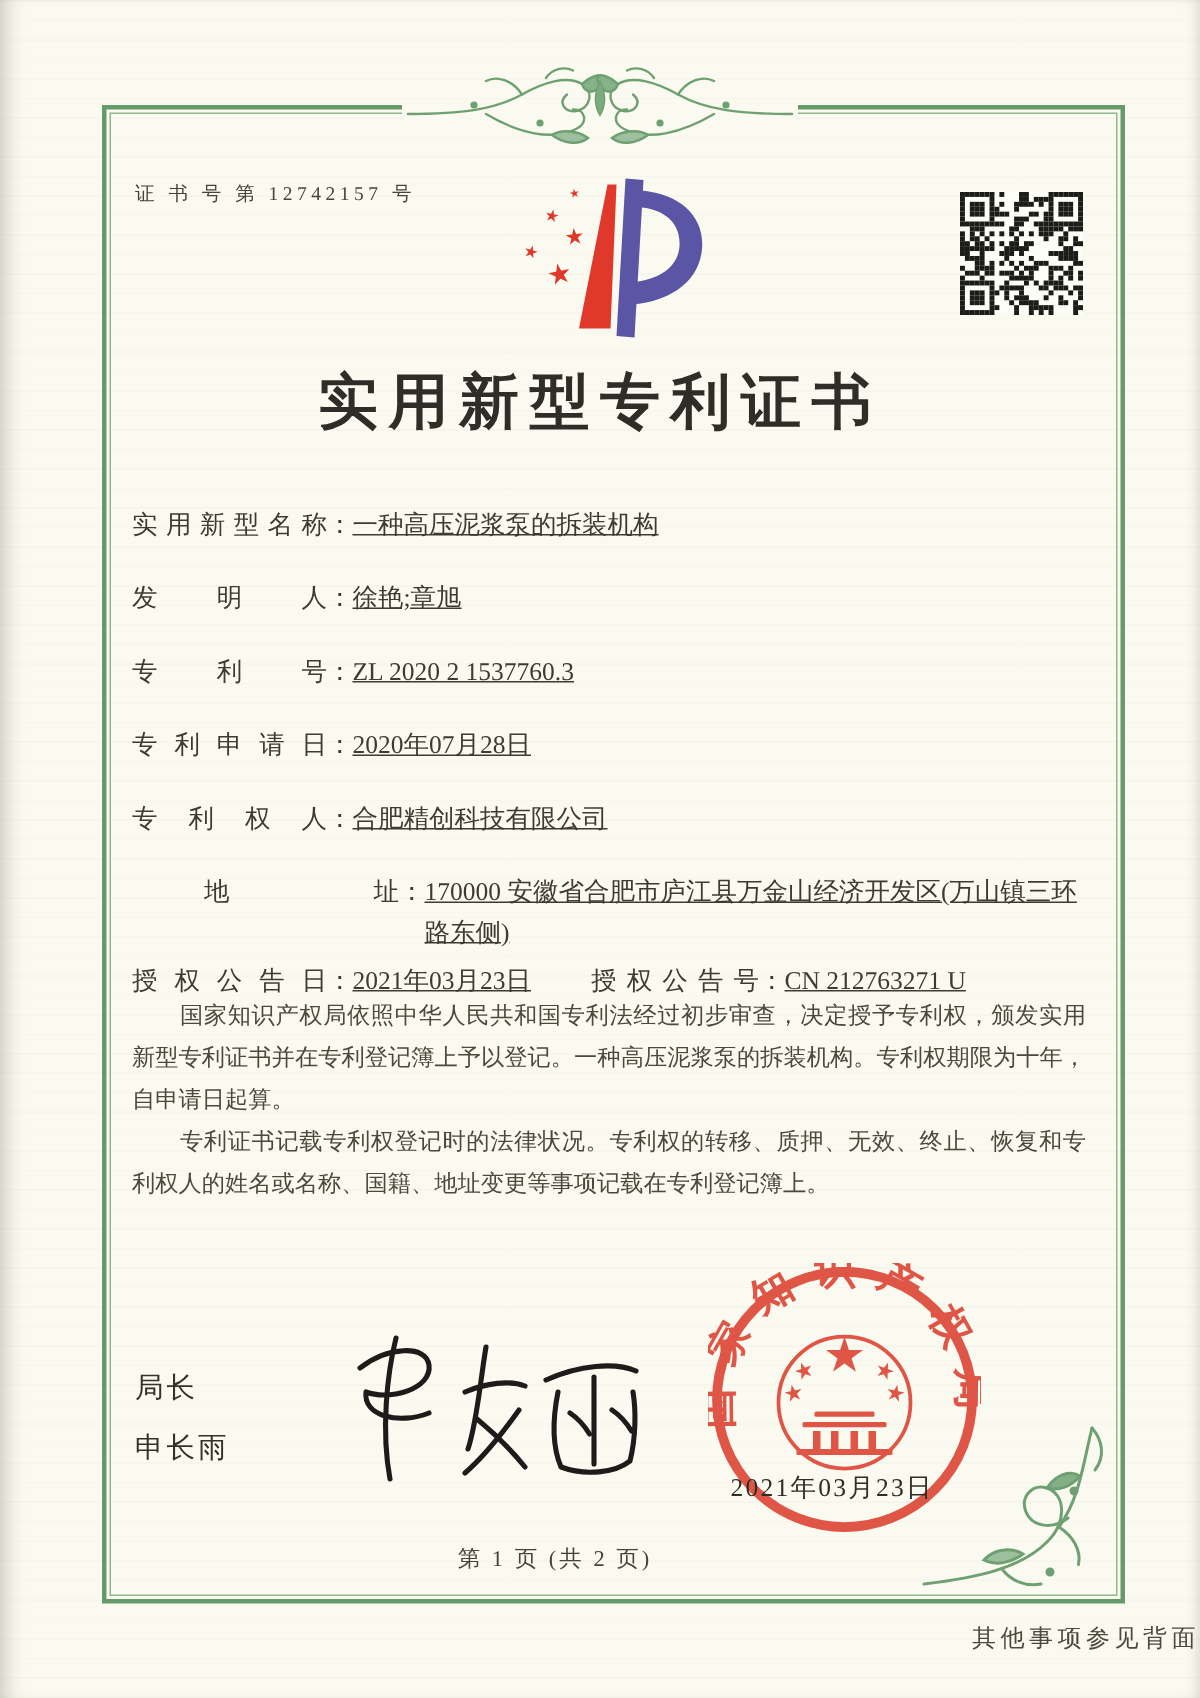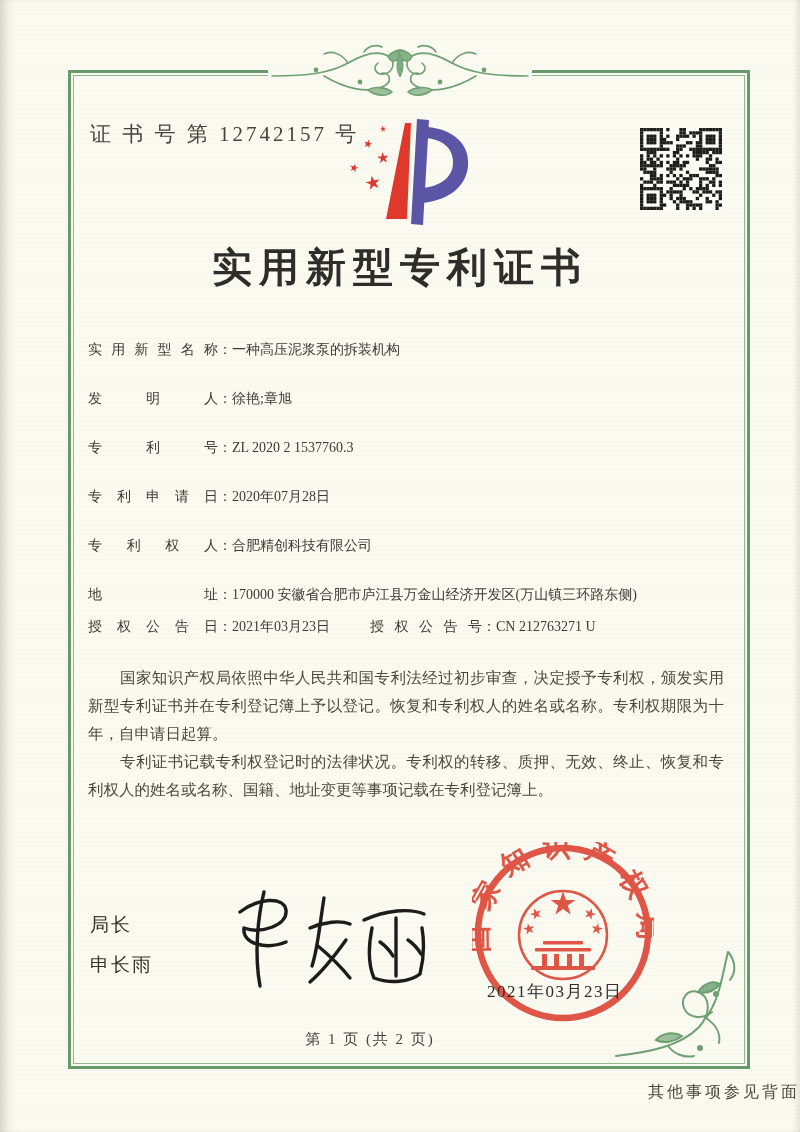--- a/index.html
+++ b/index.html
@@ -7,31 +7,31 @@
     position:relative;width:800px;height:1132px;background:#fbfaf1;overflow:hidden;
     font-family:"Liberation Serif","DejaVu Serif",serif;color:#3d3b33;
     box-shadow:inset 12px 0 14px -10px rgba(120,120,105,.45), inset -8px 0 10px -8px rgba(150,150,140,.45);
   }
   .page::before{content:"";position:absolute;inset:0;pointer-events:none;
     background:repeating-linear-gradient(0deg, rgba(160,170,140,.05) 0 1px, transparent 1px 13px);}
   .frame{position:absolute;left:68px;top:70px;width:676px;height:993px;border:3px solid #679a6a;}
   .frame-inner{position:absolute;inset:2px;border:1px solid #8fb790;}
   .ornament-top{position:absolute;left:268px;top:42px;width:264px;height:66px;}
   .ornament-br{position:absolute;left:608px;top:946px;width:140px;height:120px;}
-  .cert-no{position:absolute;left:90px;top:120px;font-size:21px;letter-spacing:3px;color:#45443c;}
+  .cert-no{position:absolute;left:90px;top:120px;font-size:13px;letter-spacing:3px;color:#45443c;}
   .logo{position:absolute;left:342px;top:117px;width:132px;height:114px;}
   .qr{position:absolute;left:640px;top:128px;width:82px;height:82px;background:#fdfdf8;}
   .title{position:absolute;left:0;top:240px;width:800px;margin:0;text-align:center;
     font-size:40px;font-weight:bold;letter-spacing:7px;color:#2e2d28;}
-  .fields{position:absolute;left:88px;top:336px;width:636px;font-size:14px;}
+  .fields{position:absolute;left:88px;top:336px;width:636px;font-size:17px;}
   .frow{line-height:27px;margin-bottom:22px;display:flex;align-items:flex-start;}
-  .frow.addr{margin-bottom:5px;}
+  .frow.addr{margin-bottom:5px;margin-left:48px;}
   .flabel{display:inline-block;width:130px;flex:0 0 130px;text-align:justify;text-align-last:justify;}
   .fcolon{flex:0 0 auto;}
-  .fvalue{flex:0 1 auto;max-width:470px;}
+  .fvalue{flex:0 1 auto;max-width:470px;text-decoration:underline;}
   .pair2{margin-left:40px;display:flex;}
   .pair2 .flabel{width:112px;flex-basis:112px;}
   .paras{position:absolute;left:88px;top:664px;width:636px;font-size:15.5px;color:#4b483c;}
   .paras p{margin:0;line-height:28px;text-indent:32px;text-align:justify;}
   .sig-block{position:absolute;left:90px;top:912px;font-size:19px;color:#343229;font-family:"Liberation Sans","DejaVu Sans",sans-serif;}
   .sig-block div{margin-bottom:14px;letter-spacing:2px;}
   .sig-svg{position:absolute;left:212px;top:876px;width:215px;height:122px;}
   .seal{position:absolute;left:472px;top:842px;width:182px;height:182px;}
   .seal-date{position:absolute;left:487px;top:980px;font-size:17px;letter-spacing:1.5px;color:#2e2d27;z-index:5;}
   .page-info{position:absolute;left:0;top:1030px;width:740px;text-align:center;font-size:15px;letter-spacing:2px;color:#45443c;}
@@ -440,21 +440,21 @@
         <span class="fvalue">2021年03月23日</span>
       <span class="pair2">
         <span class="flabel">授权公告号</span>
           <span class="fcolon">：</span>
           <span class="fvalue">CN 212763271 U</span>
       </span>
     </div>
   </div>
 
   <div class="paras">
-    <p>国家知识产权局依照中华人民共和国专利法经过初步审查，决定授予专利权，颁发实用新型专利证书并在专利登记簿上予以登记。恢复和专利权人的姓名或名称。专利权期限为十年，自申请日起算。</p>
+    <p>国家知识产权局依照中华人民共和国专利法经过初步审查，决定授予专利权，颁发实用新型专利证书并在专利登记簿上予以登记。一种高压泥浆泵的拆装机构。专利权期限为十年，自申请日起算。</p>
     <p>专利证书记载专利权登记时的法律状况。专利权的转移、质押、无效、终止、恢复和专利权人的姓名或名称、国籍、地址变更等事项记载在专利登记簿上。</p>
   </div>
 
   <div class="sig-block">
     <div>局长</div>
     <div>申长雨</div>
   </div>
   <svg class="sig-svg" viewBox="0 0 215 122">
     <g stroke="#1d1c1a" stroke-width="3.4" fill="none" stroke-linecap="round" stroke-linejoin="round">
       <path d="M52 16 C 46 40, 42 78, 48 110"></path>

